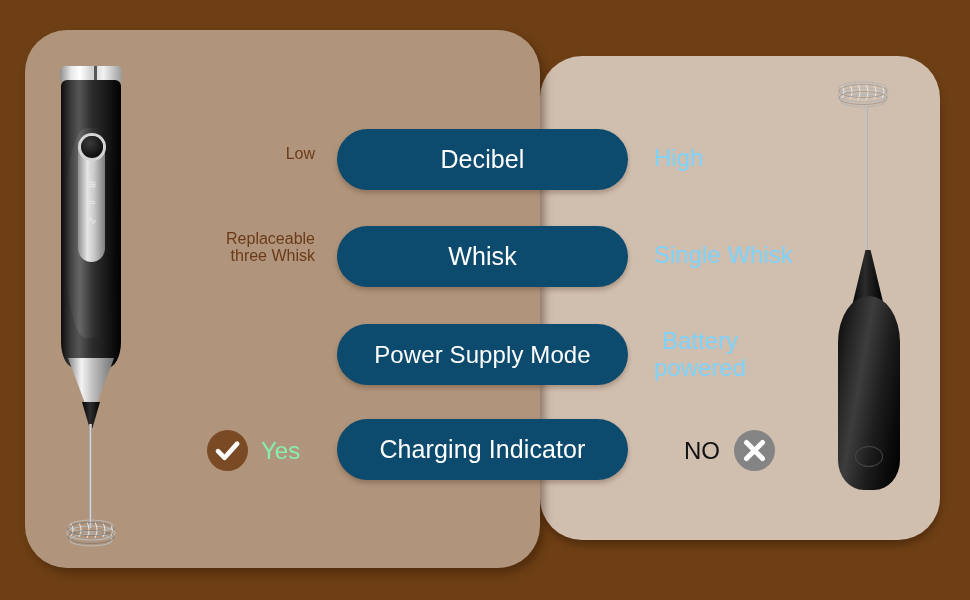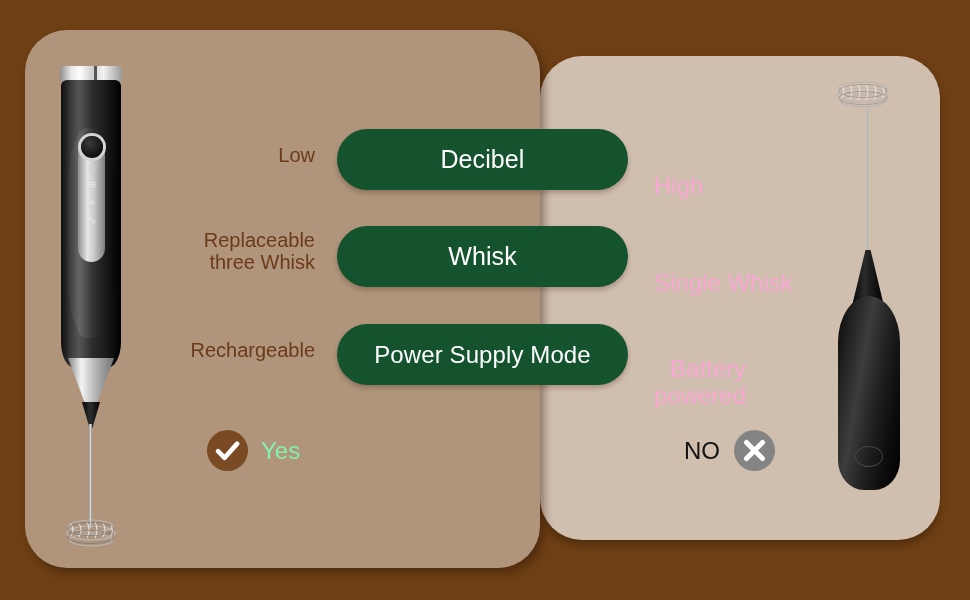--- a/index.html
+++ b/index.html
@@ -27,46 +27,46 @@
 
   
   .row{position:absolute;left:0;width:970px;height:62px;}
   .row-1{top:129px}
   .row-2{top:226px}
   .row-3{top:324px}
   .row-4{top:419px}
 
   .pill{
     position:absolute;left:337px;width:291px;height:61px;
-    background:#14532d;
+    background:#0c4a6e;
     border-radius:31px;
     box-shadow:0 3px 5px rgba(60,30,10,.28);
     display:flex;align-items:center;justify-content:center;
   }
   .pill-label{
     color:#ffffff;font-size:25px;letter-spacing:.1px;
     white-space:nowrap;line-height:1;
   }
   .pill-3 .pill-label{font-size:24px;text-align:center;}
 
   
   .left-val{
     position:absolute;right:655px;               
-    color:#6b3a18;font-size:20px;line-height:1.08;
+    color:#6b3a18;font-size:16px;line-height:1.08;
     text-align:right;white-space:pre-line;
   }
   .lv1{top:16px}
   .lv2{top:4px}
   .lv3{top:16px}
 
   
   .right-val{
     position:absolute;left:654px;
-    color:#f9a8d4;font-size:24px;line-height:1.12;
-    text-align:right;white-space:pre-line;margin-top:28px;
+    color:#7dd3fc;font-size:24px;line-height:1.12;
+    text-align:center;white-space:pre-line;
   }
   .rv1{top:16px}
   .rv2{top:16px}
   .rv3{top:4px}
 
   
   .yes-group{position:absolute;left:207px;top:11px;display:flex;align-items:center;gap:13px;}
   .badge{width:41px;height:41px;border-radius:50%;position:relative;flex:0 0 auto;}
   .badge-yes{background:#7a4a24;}
   .badge-no{background:#848484;}
@@ -217,37 +217,39 @@
   <div class="row row-2">
     <div class="left-val lv2">Replaceable
 three Whisk</div>
     <div class="pill pill-2">
       <span class="pill-label">Whisk</span>
     </div>
     <div class="right-val rv2">Single Whisk</div>
   </div>
 
   <div class="row row-3">
-    <div class="left-val lv3">Rechargeable</div>
     <div class="pill pill-3">
       <span class="pill-label">Power Supply Mode</span>
     </div>
     <div class="right-val rv3">Battery
 powered</div>
   </div>
 
   <div class="row row-4">
     <div class="yes-group">
       <span class="badge badge-yes">
         <svg width="41" height="41" viewBox="0 0 41 41">
           <path d="M11 21.2 L17.6 27.8 L30.2 13.6" fill="none" stroke="#ffffff" stroke-width="4.6" stroke-linecap="round" stroke-linejoin="round"></path>
         </svg>
       </span>
       <span class="yes-text">Yes</span>
     </div>
+    <div class="pill pill-4">
+      <span class="pill-label">Charging Indicator</span>
+    </div>
     <div class="no-group">
       <span class="no-text">NO</span>
       <span class="badge badge-no">
         <svg width="41" height="41" viewBox="0 0 41 41">
           <path d="M12.5 12.5 L28.5 28.5 M28.5 12.5 L12.5 28.5" fill="none" stroke="#ffffff" stroke-width="5" stroke-linecap="round"></path>
         </svg>
       </span>
     </div>
   </div>
 

